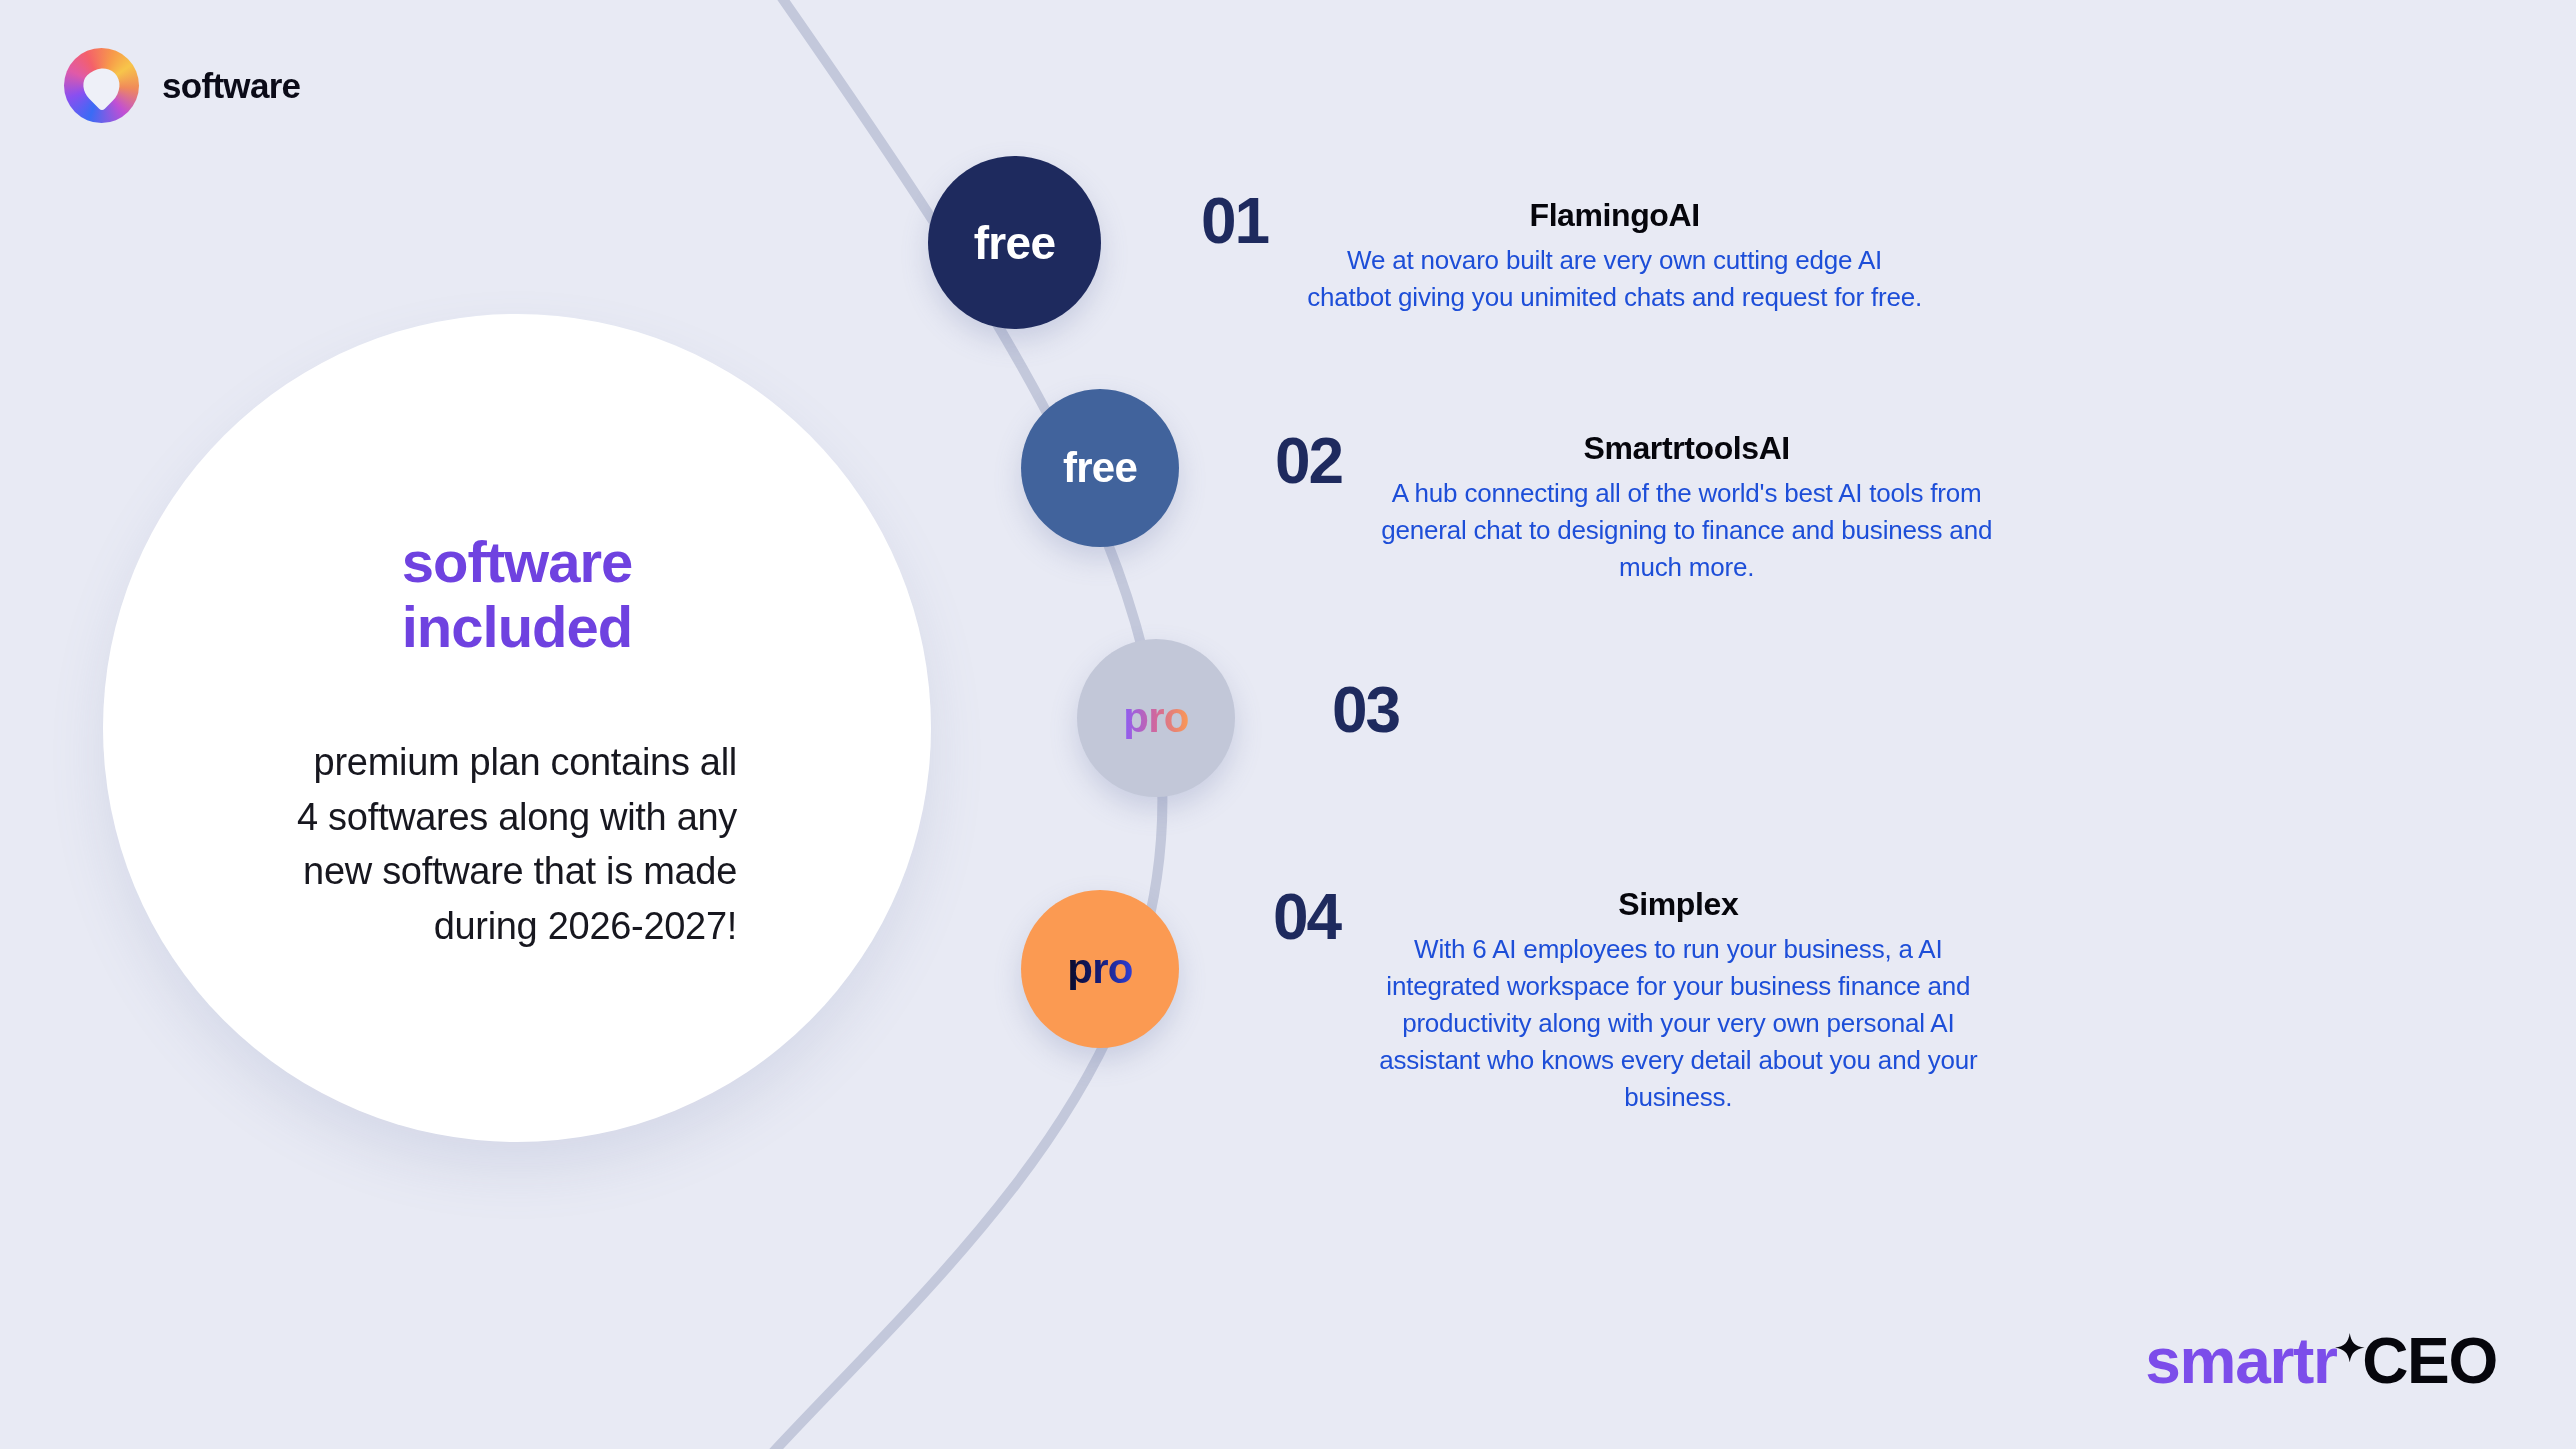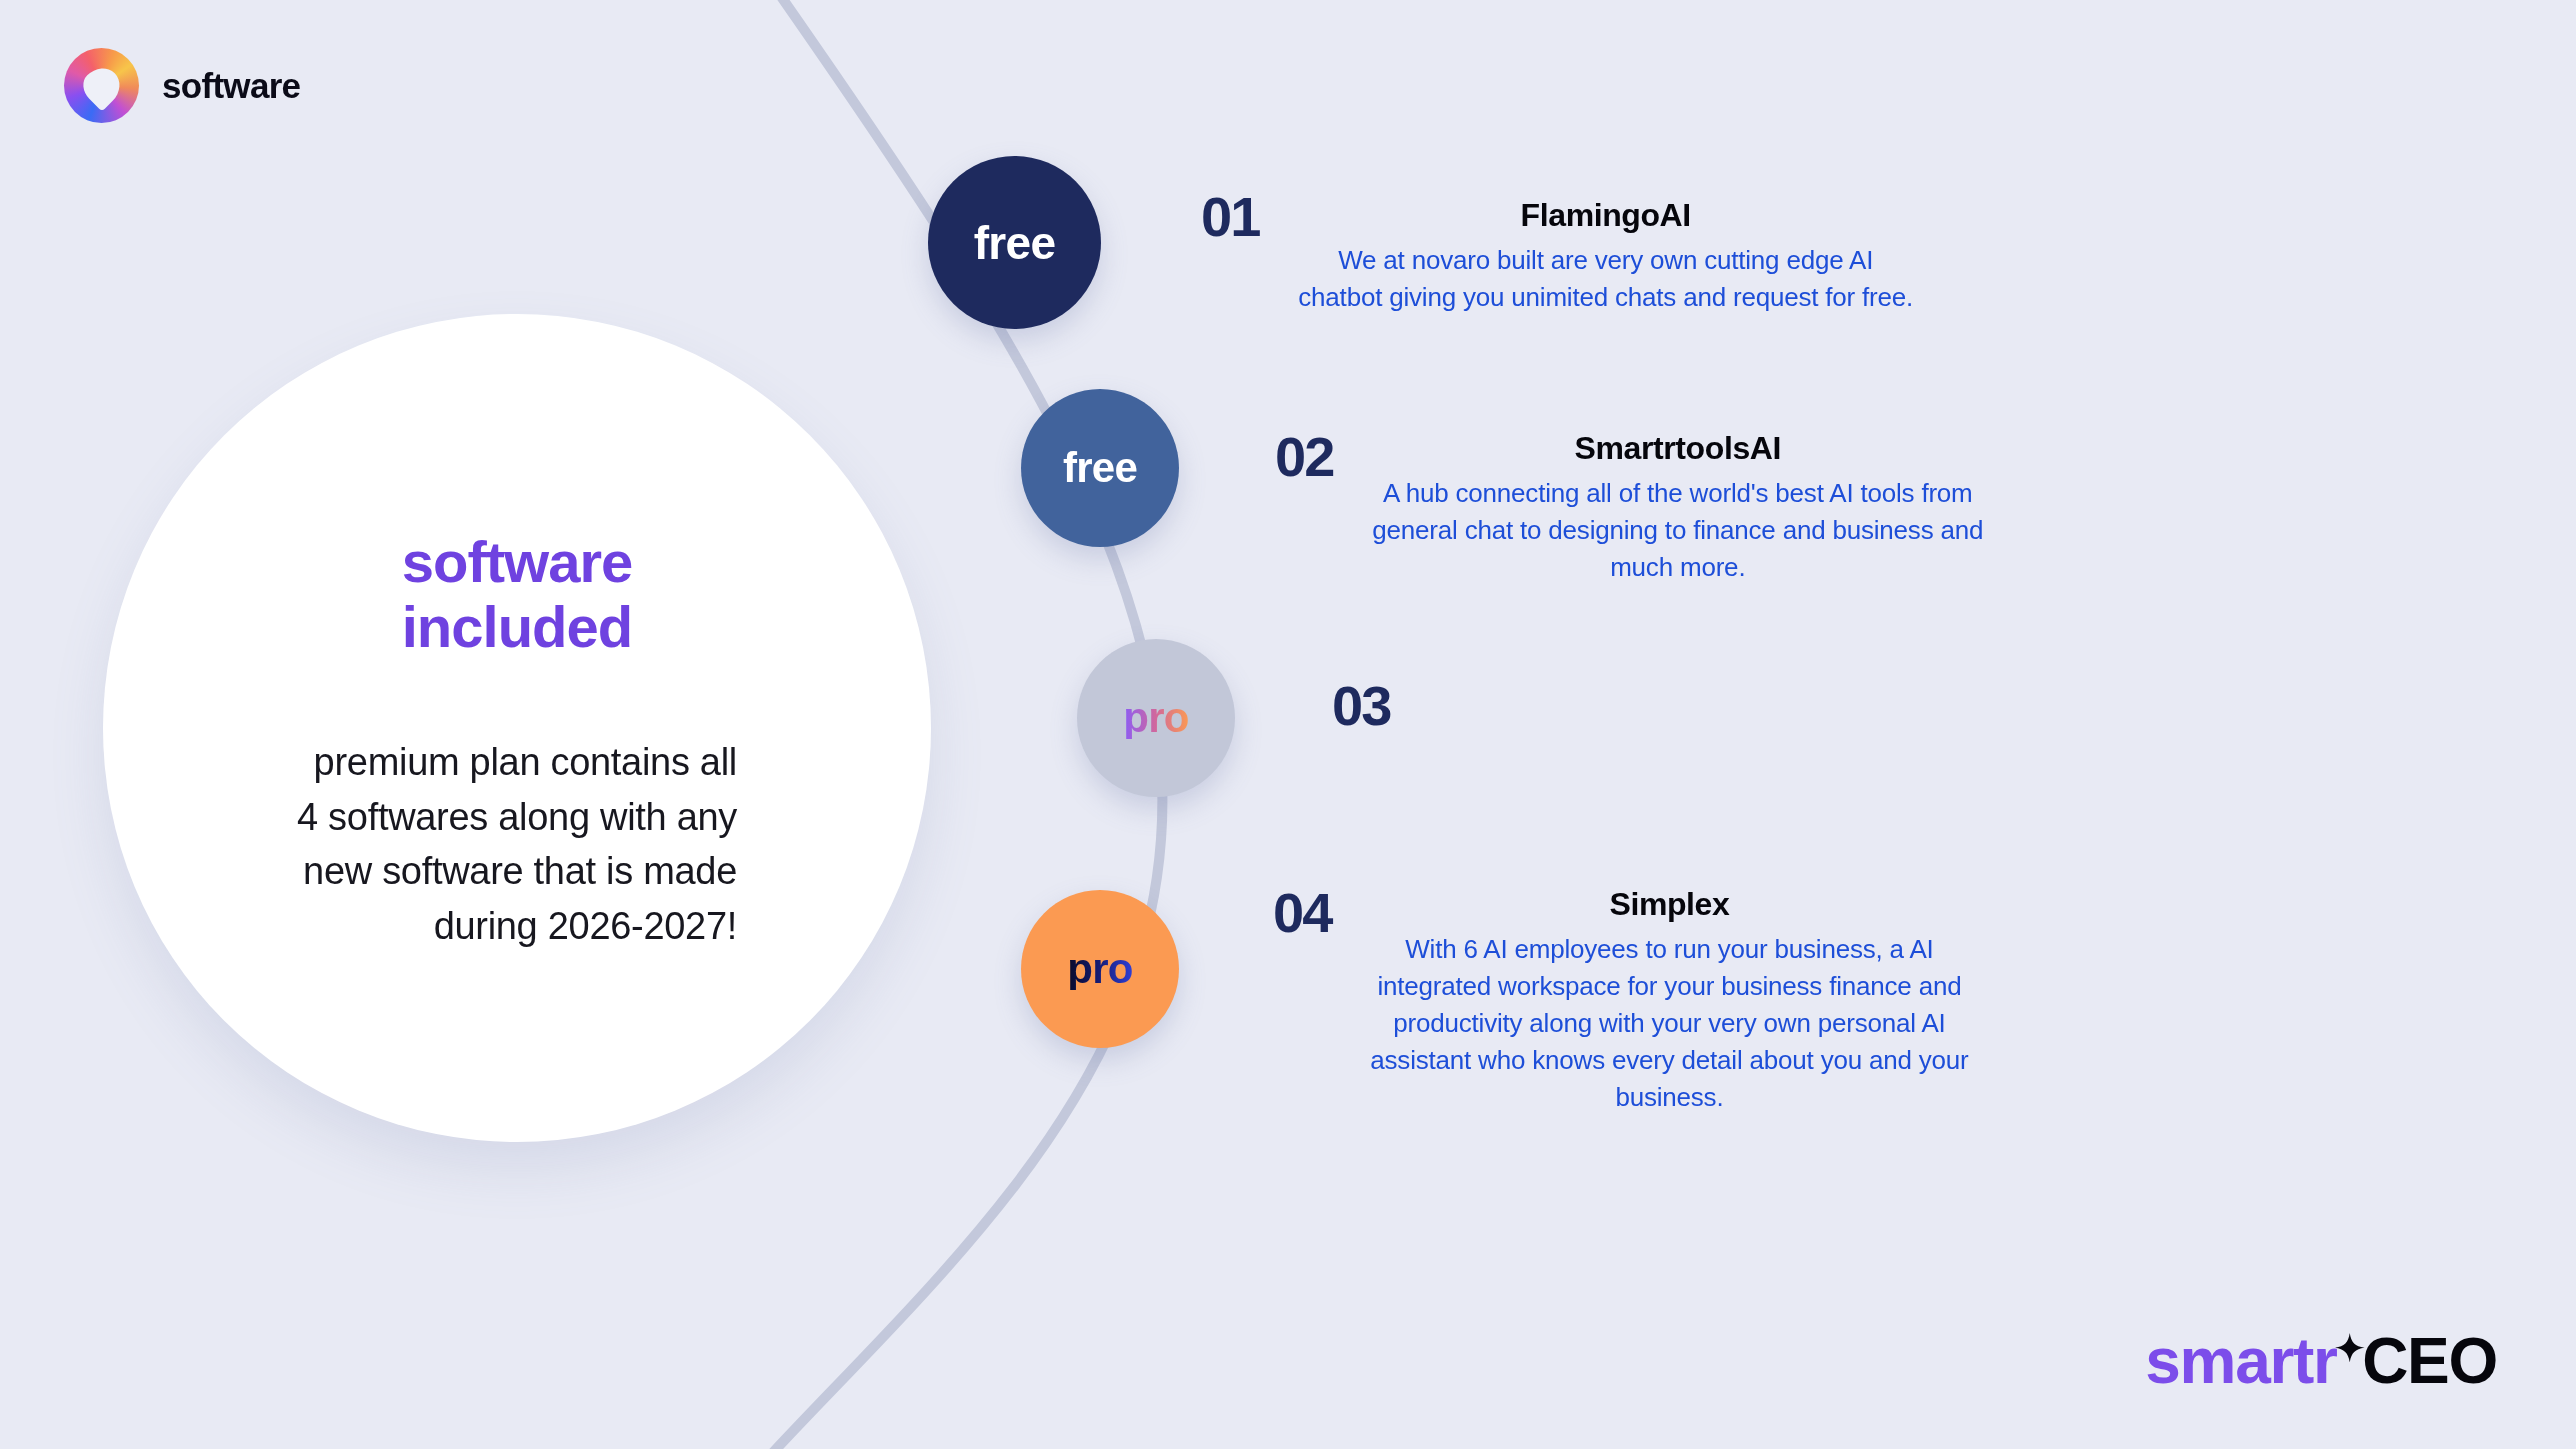--- a/index.html
+++ b/index.html
@@ -67,21 +67,21 @@
   }
   .bubble .blabel{line-height:1;}
   .grad-text{
     -webkit-background-clip:text;background-clip:text;color:transparent;
     -webkit-text-fill-color:transparent;
   }
 
   
   .row{position:absolute;display:flex;align-items:flex-start;z-index:2;}
   .rownum{
-    color:#1e2a5e;font-size:56px;font-weight:bold;line-height:1;
+    color:#1e2a5e;font-size:64px;font-weight:bold;line-height:1;
     letter-spacing:-2px;white-space:nowrap;
   }
   .rowtext{display:flex;flex-direction:column;text-align:center;}
   .rowtitle{
     color:#06060c;font-size:32px;font-weight:bold;letter-spacing:-0.4px;line-height:1.2;
   }
   .rowdesc{
     color:#1d4ed8;font-size:26px;line-height:1.42;letter-spacing:-0.2px;
     white-space:pre-line;margin-top:8px;
   }

